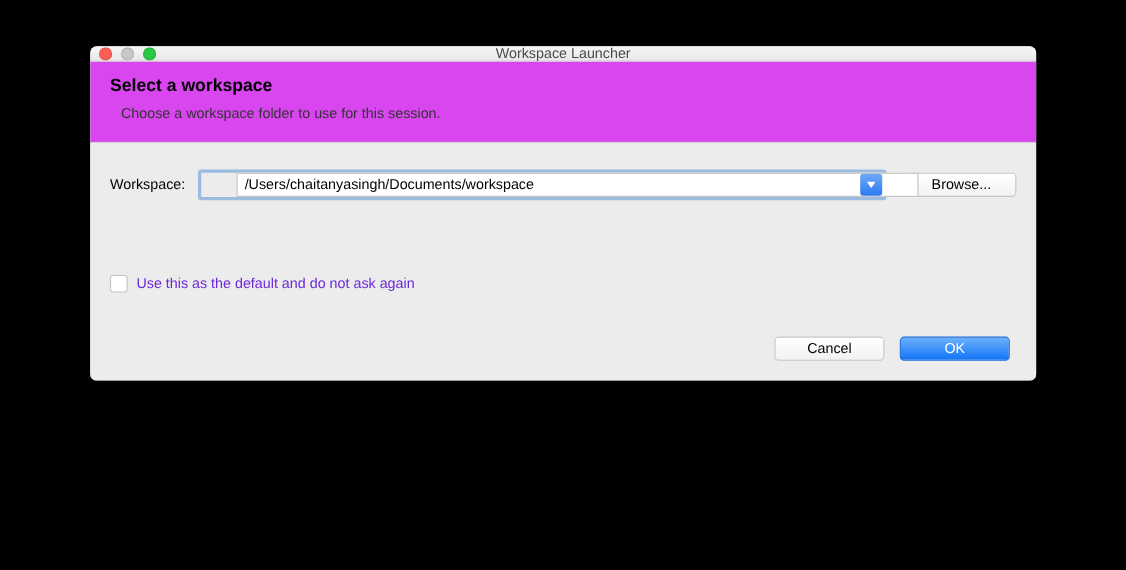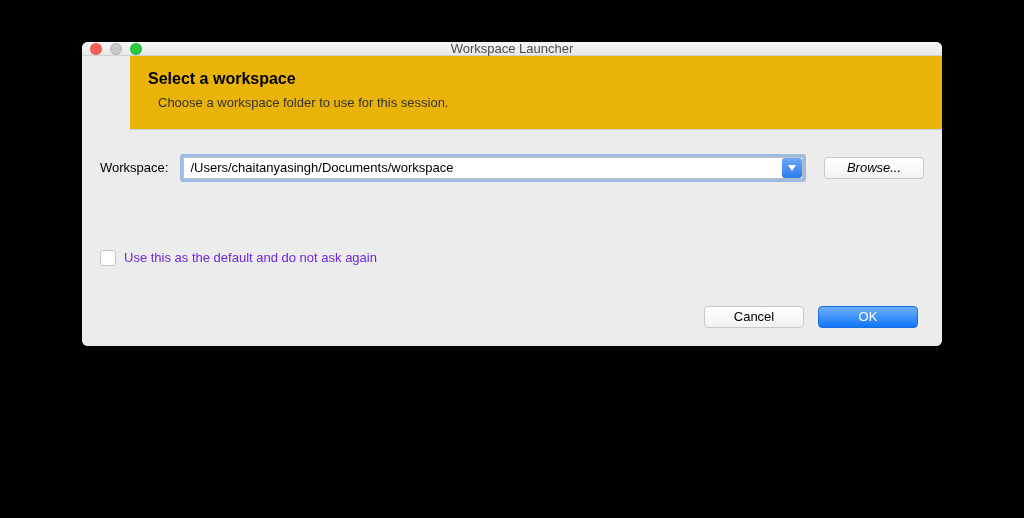--- a/index.html
+++ b/index.html
@@ -49,24 +49,23 @@
     .title {
       position: absolute;
       left: 0;
       right: 0;
       text-align: center;
       font-size: 13px;
       color: #4a4a4a;
       pointer-events: none;
     }
     .header-section {
-      background: #eab308;
+      background: #d946ef;
       padding: 14px 18px 16px 18px;
       border-bottom: 1px solid #d0d0d0;
-      margin-left: 48px;
     }
     .header-title {
       font-size: 16px;
       font-weight: bold;
       color: #000;
       margin-bottom: 6px;
     }
     .header-desc {
       font-size: 13px;
       color: #333;
@@ -97,20 +96,21 @@
     .combo-input {
       width: 100%;
       height: 22px;
       border: 1px solid #bfbfbf;
       border-radius: 0;
       font-size: 13px;
       padding: 2px 28px 2px 6px;
       background: #fff;
       color: #000;
       outline: none;
+      margin-left: 32px;
     }
     .combo-arrow {
       position: absolute;
       right: 1px;
       top: 1px;
       bottom: 1px;
       width: 20px;
       background: linear-gradient(to bottom, #6fa8f8, #2a7cf0);
       border-radius: 3px;
       display: flex;
@@ -124,21 +124,20 @@
     .browse-btn {
       width: 100px;
       height: 22px;
       background: linear-gradient(to bottom, #ffffff, #f2f2f2);
       border: 1px solid #c8c8c8;
       border-radius: 4px;
       font-size: 13px;
       color: #000;
       cursor: pointer;
       margin-left: 10px;
-      font-style: italic;
     }
     .checkbox-row {
       display: flex;
       align-items: center;
       gap: 8px;
       margin-bottom: 40px;
     }
     .checkbox {
       width: 16px;
       height: 16px;

